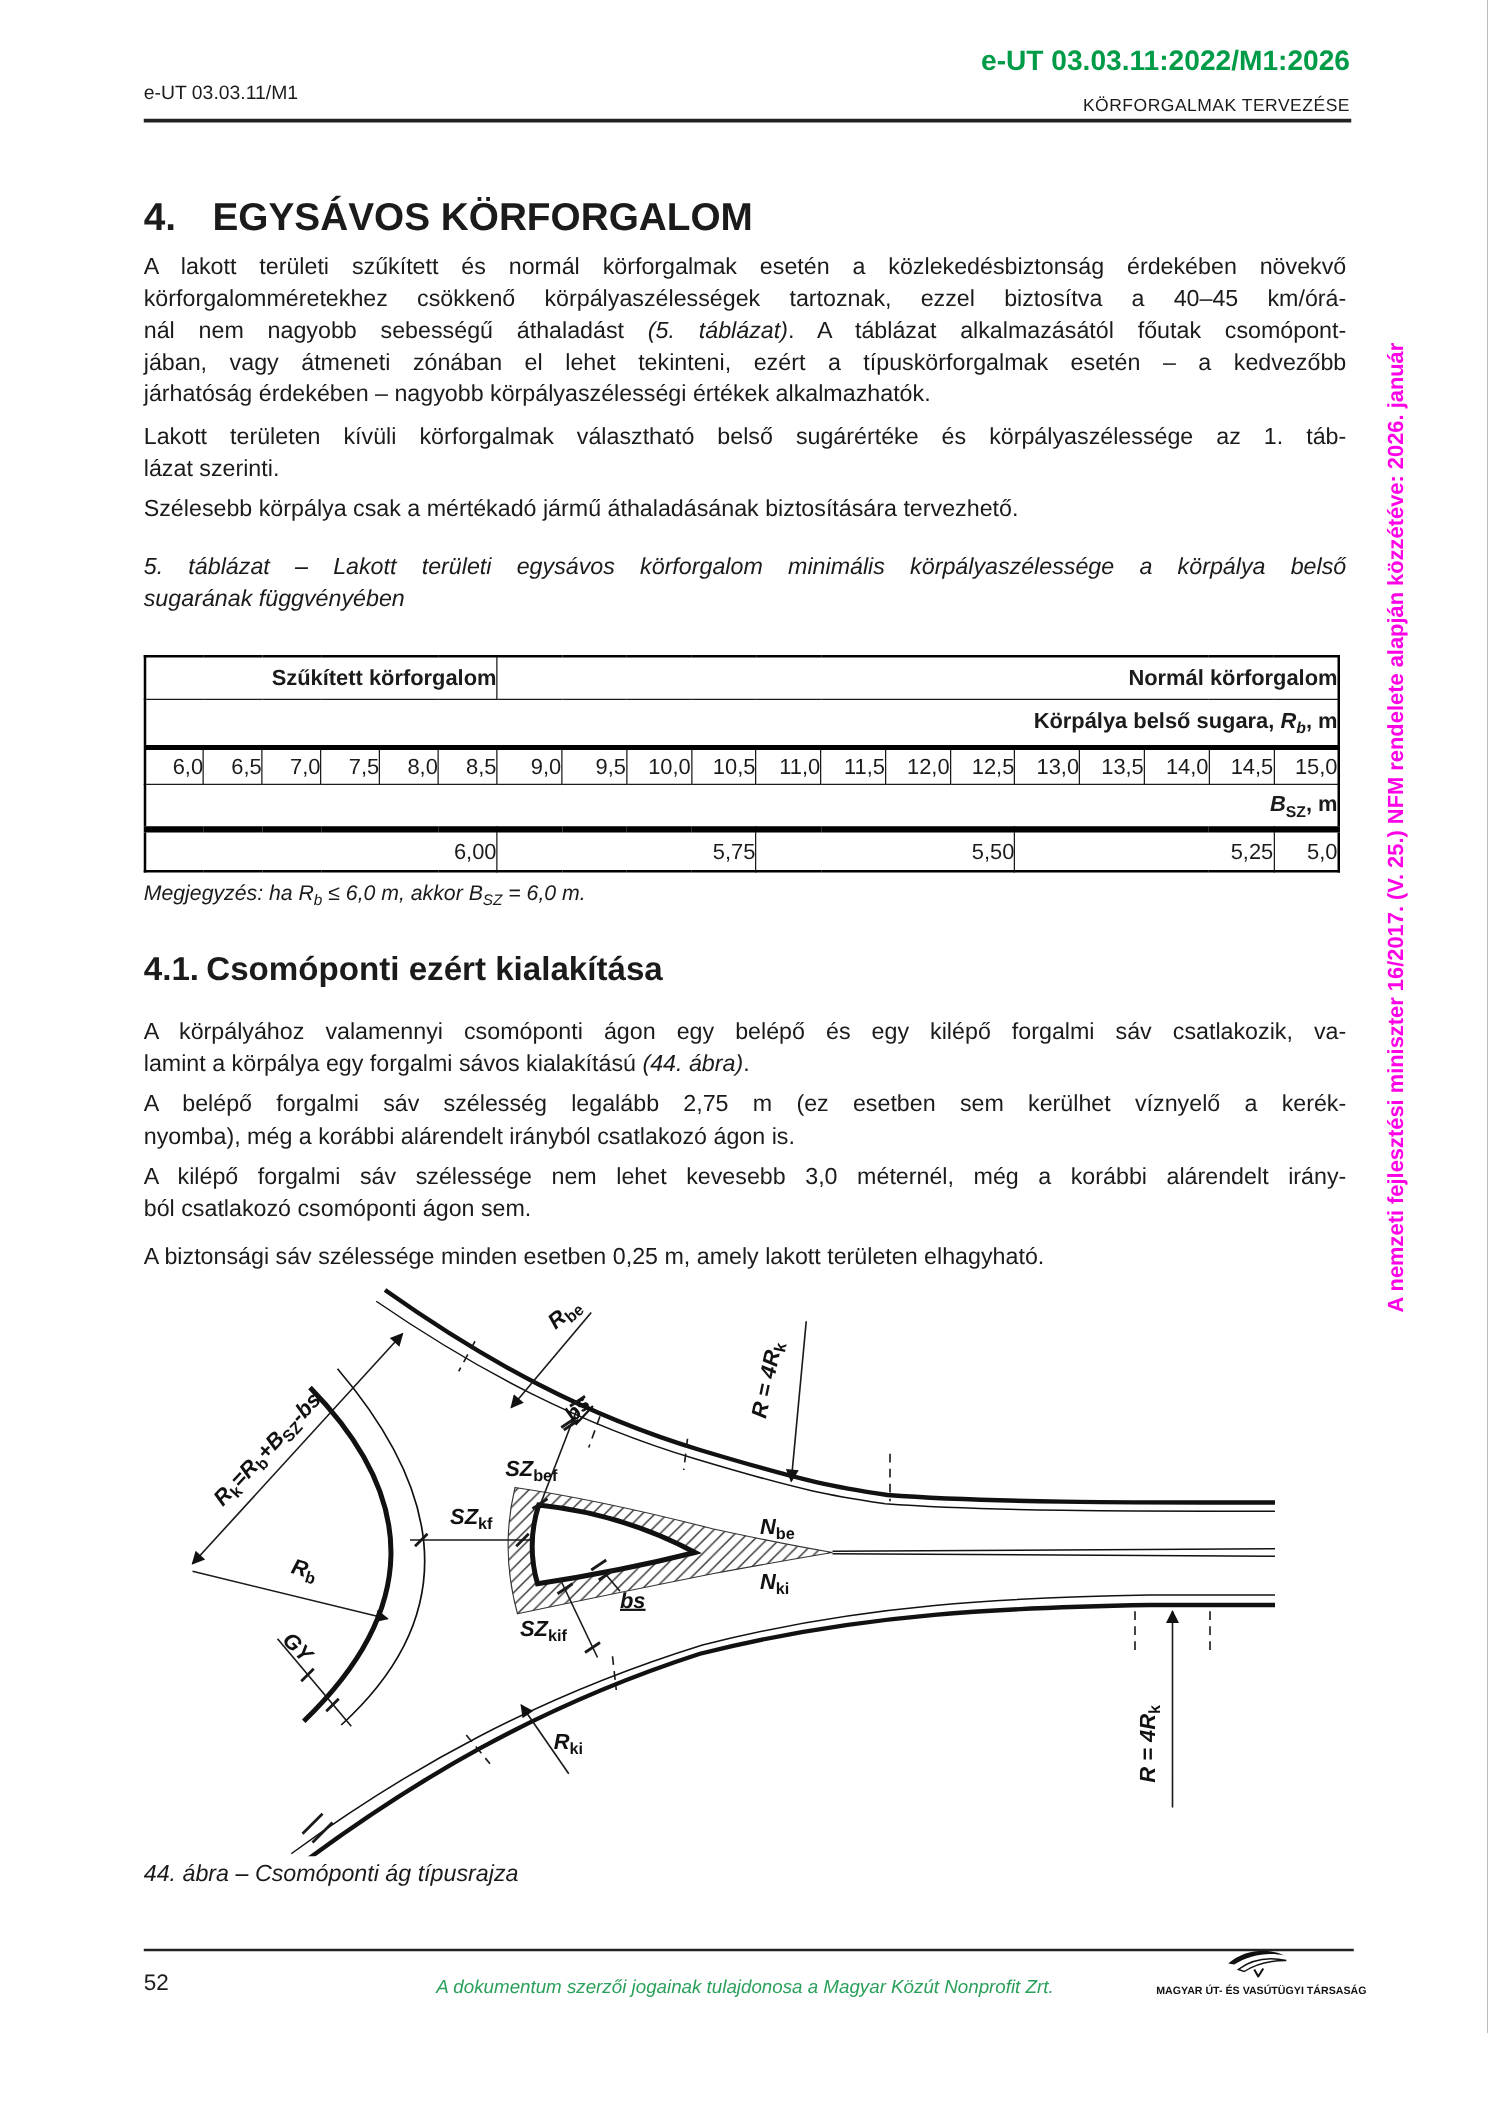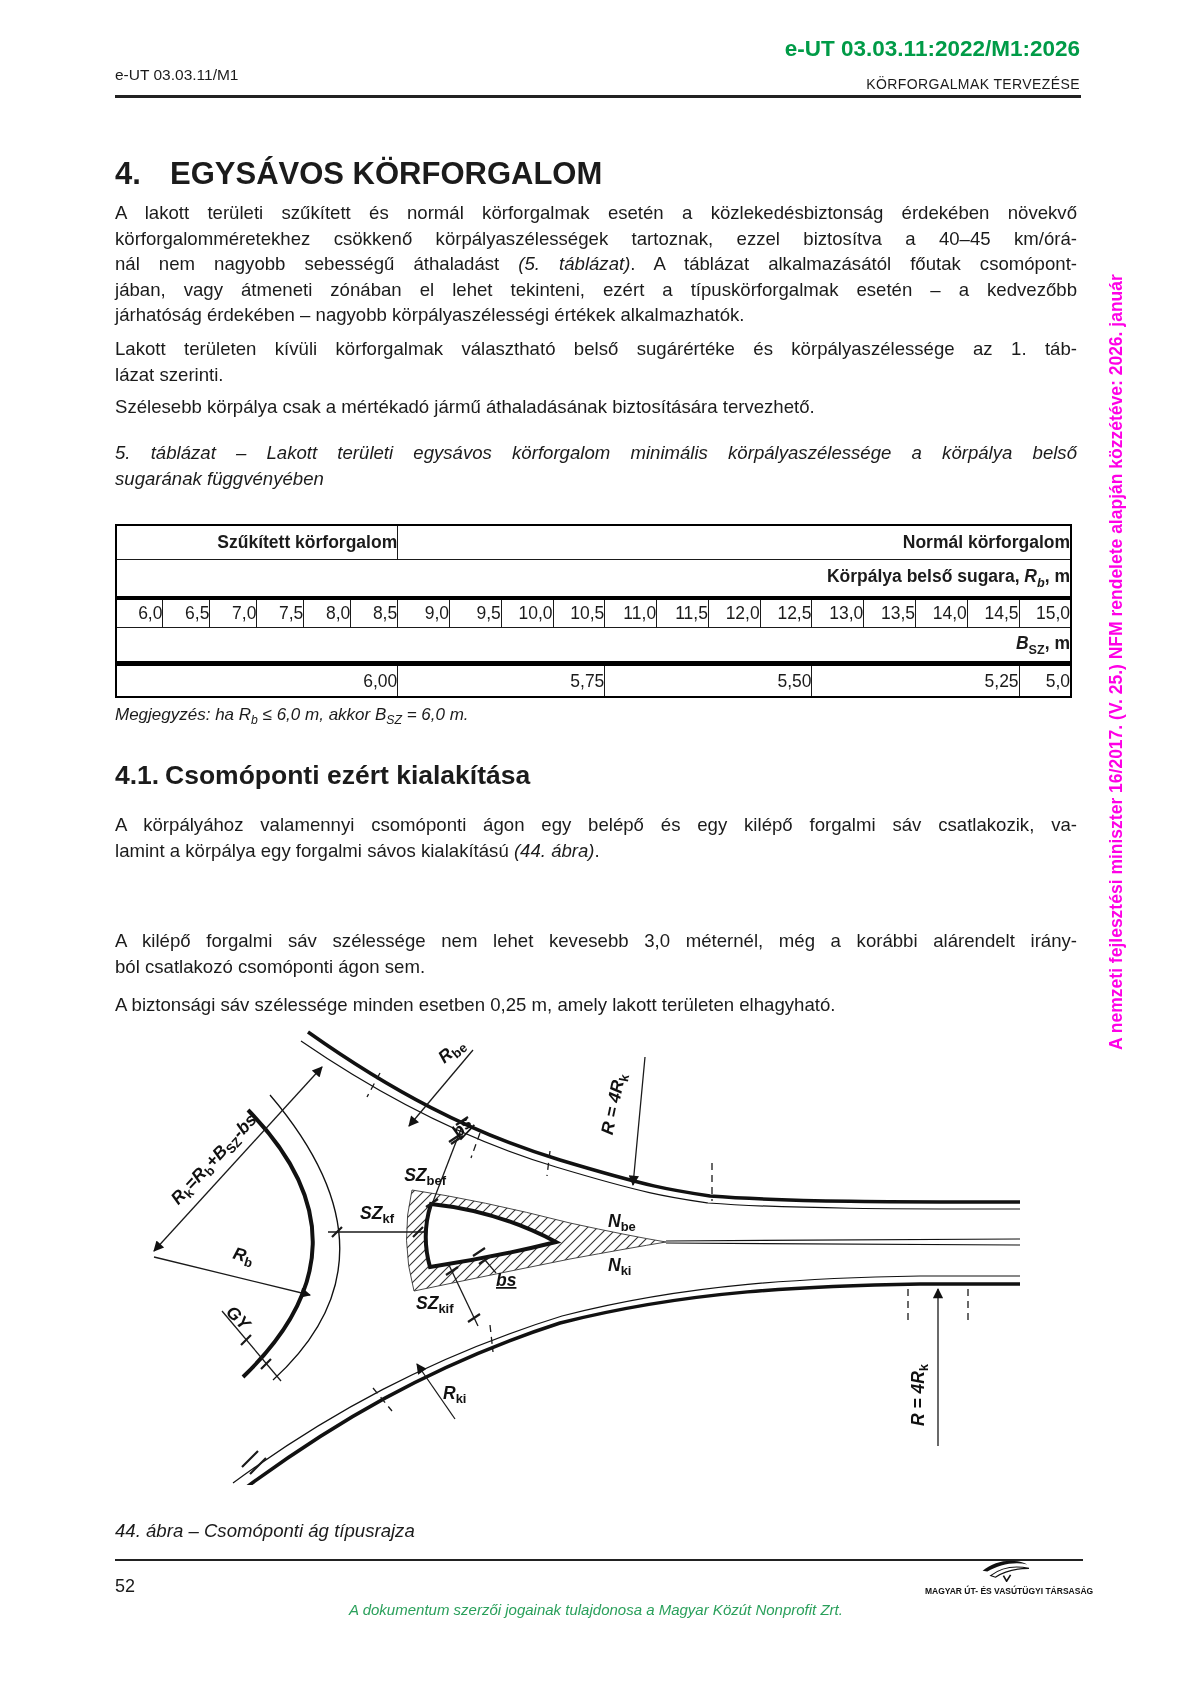--- a/index.html
+++ b/index.html
@@ -30,36 +30,36 @@
   .tbl td{border:1.3px solid #1a1a1a;text-align:right;vertical-align:middle;
           font-size:17.5px;padding:0;}
   .row-group td{height:33px;font-weight:bold;}
   .row-rlabel td{height:36px;font-weight:bold;border-bottom:4.5px solid #000;}
   .row-vals td{height:27px;}
   .row-bsz td{height:33px;font-weight:bold;border-bottom:5px solid #000;}
   .row-w td{height:30px;}
   .note{left:115px;top:705px;font-size:17px;font-style:italic;}
   
   .fig{left:130px;top:1005px;}
-  .fig-caption{left:115px;top:1488px;font-size:18.6px;font-style:italic;margin-top:32px;}
+  .fig-caption{left:115px;top:1488px;font-size:18.6px;font-style:italic;}
   .dim{stroke:#1a1a1a;stroke-width:1.3;fill:none;}
   .tick{stroke:#1a1a1a;stroke-width:2.2;fill:none;}
   .dash{stroke:#1a1a1a;stroke-width:1.3;fill:none;stroke-dasharray:7 5;}
   .lbl{font-family:"Liberation Sans","DejaVu Sans",sans-serif;font-size:17.5px;
        font-weight:bold;font-style:italic;fill:#111;}
   .lsub{font-size:13px;font-style:normal;}
   
   .side-note{left:1106px;top:150px;height:900px;width:36px;
              writing-mode:vertical-rl;transform:rotate(180deg);
              font-weight:bold;font-size:17.5px;white-space:nowrap;}
   
   .ftr-rule{left:115px;top:1559px;width:968px;height:1.8px;background:#222;}
   .ftr-page{left:115px;top:1576px;font-size:18px;}
   .ftr-copy{left:115px;top:1581px;width:962px;text-align:center;
-            font-size:15px;font-style:italic;margin-top:20px;}
+            font-size:15px;font-style:italic;}
   .ftr-logo{left:925px;top:1558px;width:160px;text-align:center;}
   .ftr-logo .org{font-size:8.5px;font-weight:bold;white-space:nowrap;color:#111;}
 </style>
 </head>
 <body>
 
 <div class="page">
 
   <div class="abs hdr-code-left">e-UT 03.03.11/M1</div>
   <div class="abs hdr-code-right" style="color:#009B47;">e-UT 03.03.11:2022/M1:2026</div>
@@ -162,20 +162,24 @@
 
   <div class="abs h2">
     <span class="num">4.1.</span><span>Csomóponti ezért kialakítása</span>
   </div>
 
   <div class="para" style="top:812px;">
     <div class="ln">A körpályához valamennyi csomóponti ágon egy belépő és egy kilépő forgalmi sáv csatlakozik, va-</div>
     <div class="ln last"><span>lamint a körpálya egy forgalmi sávos kialakítású </span><span class="it">(44. ábra)</span><span>.</span></div>
   </div>
 
+  <div class="para" style="top:870px;">
+    <div class="ln">A belépő forgalmi sáv szélesség legalább 2,75 m (ez esetben sem kerülhet víznyelő a kerék-</div>
+    <div class="ln last">nyomba), még a korábbi alárendelt irányból csatlakozó ágon is.</div>
+  </div>
 
   <div class="para" style="top:928px;">
     <div class="ln">A kilépő forgalmi sáv szélessége nem lehet kevesebb 3,0 méternél, még a korábbi alárendelt irány-</div>
     <div class="ln last">ból csatlakozó csomóponti ágon sem.</div>
   </div>
 
   <div class="para" style="top:992px;">
     <div class="ln last">A biztonsági sáv szélessége minden esetben 0,25 m, amely lakott területen elhagyható.</div>
   </div>
 

